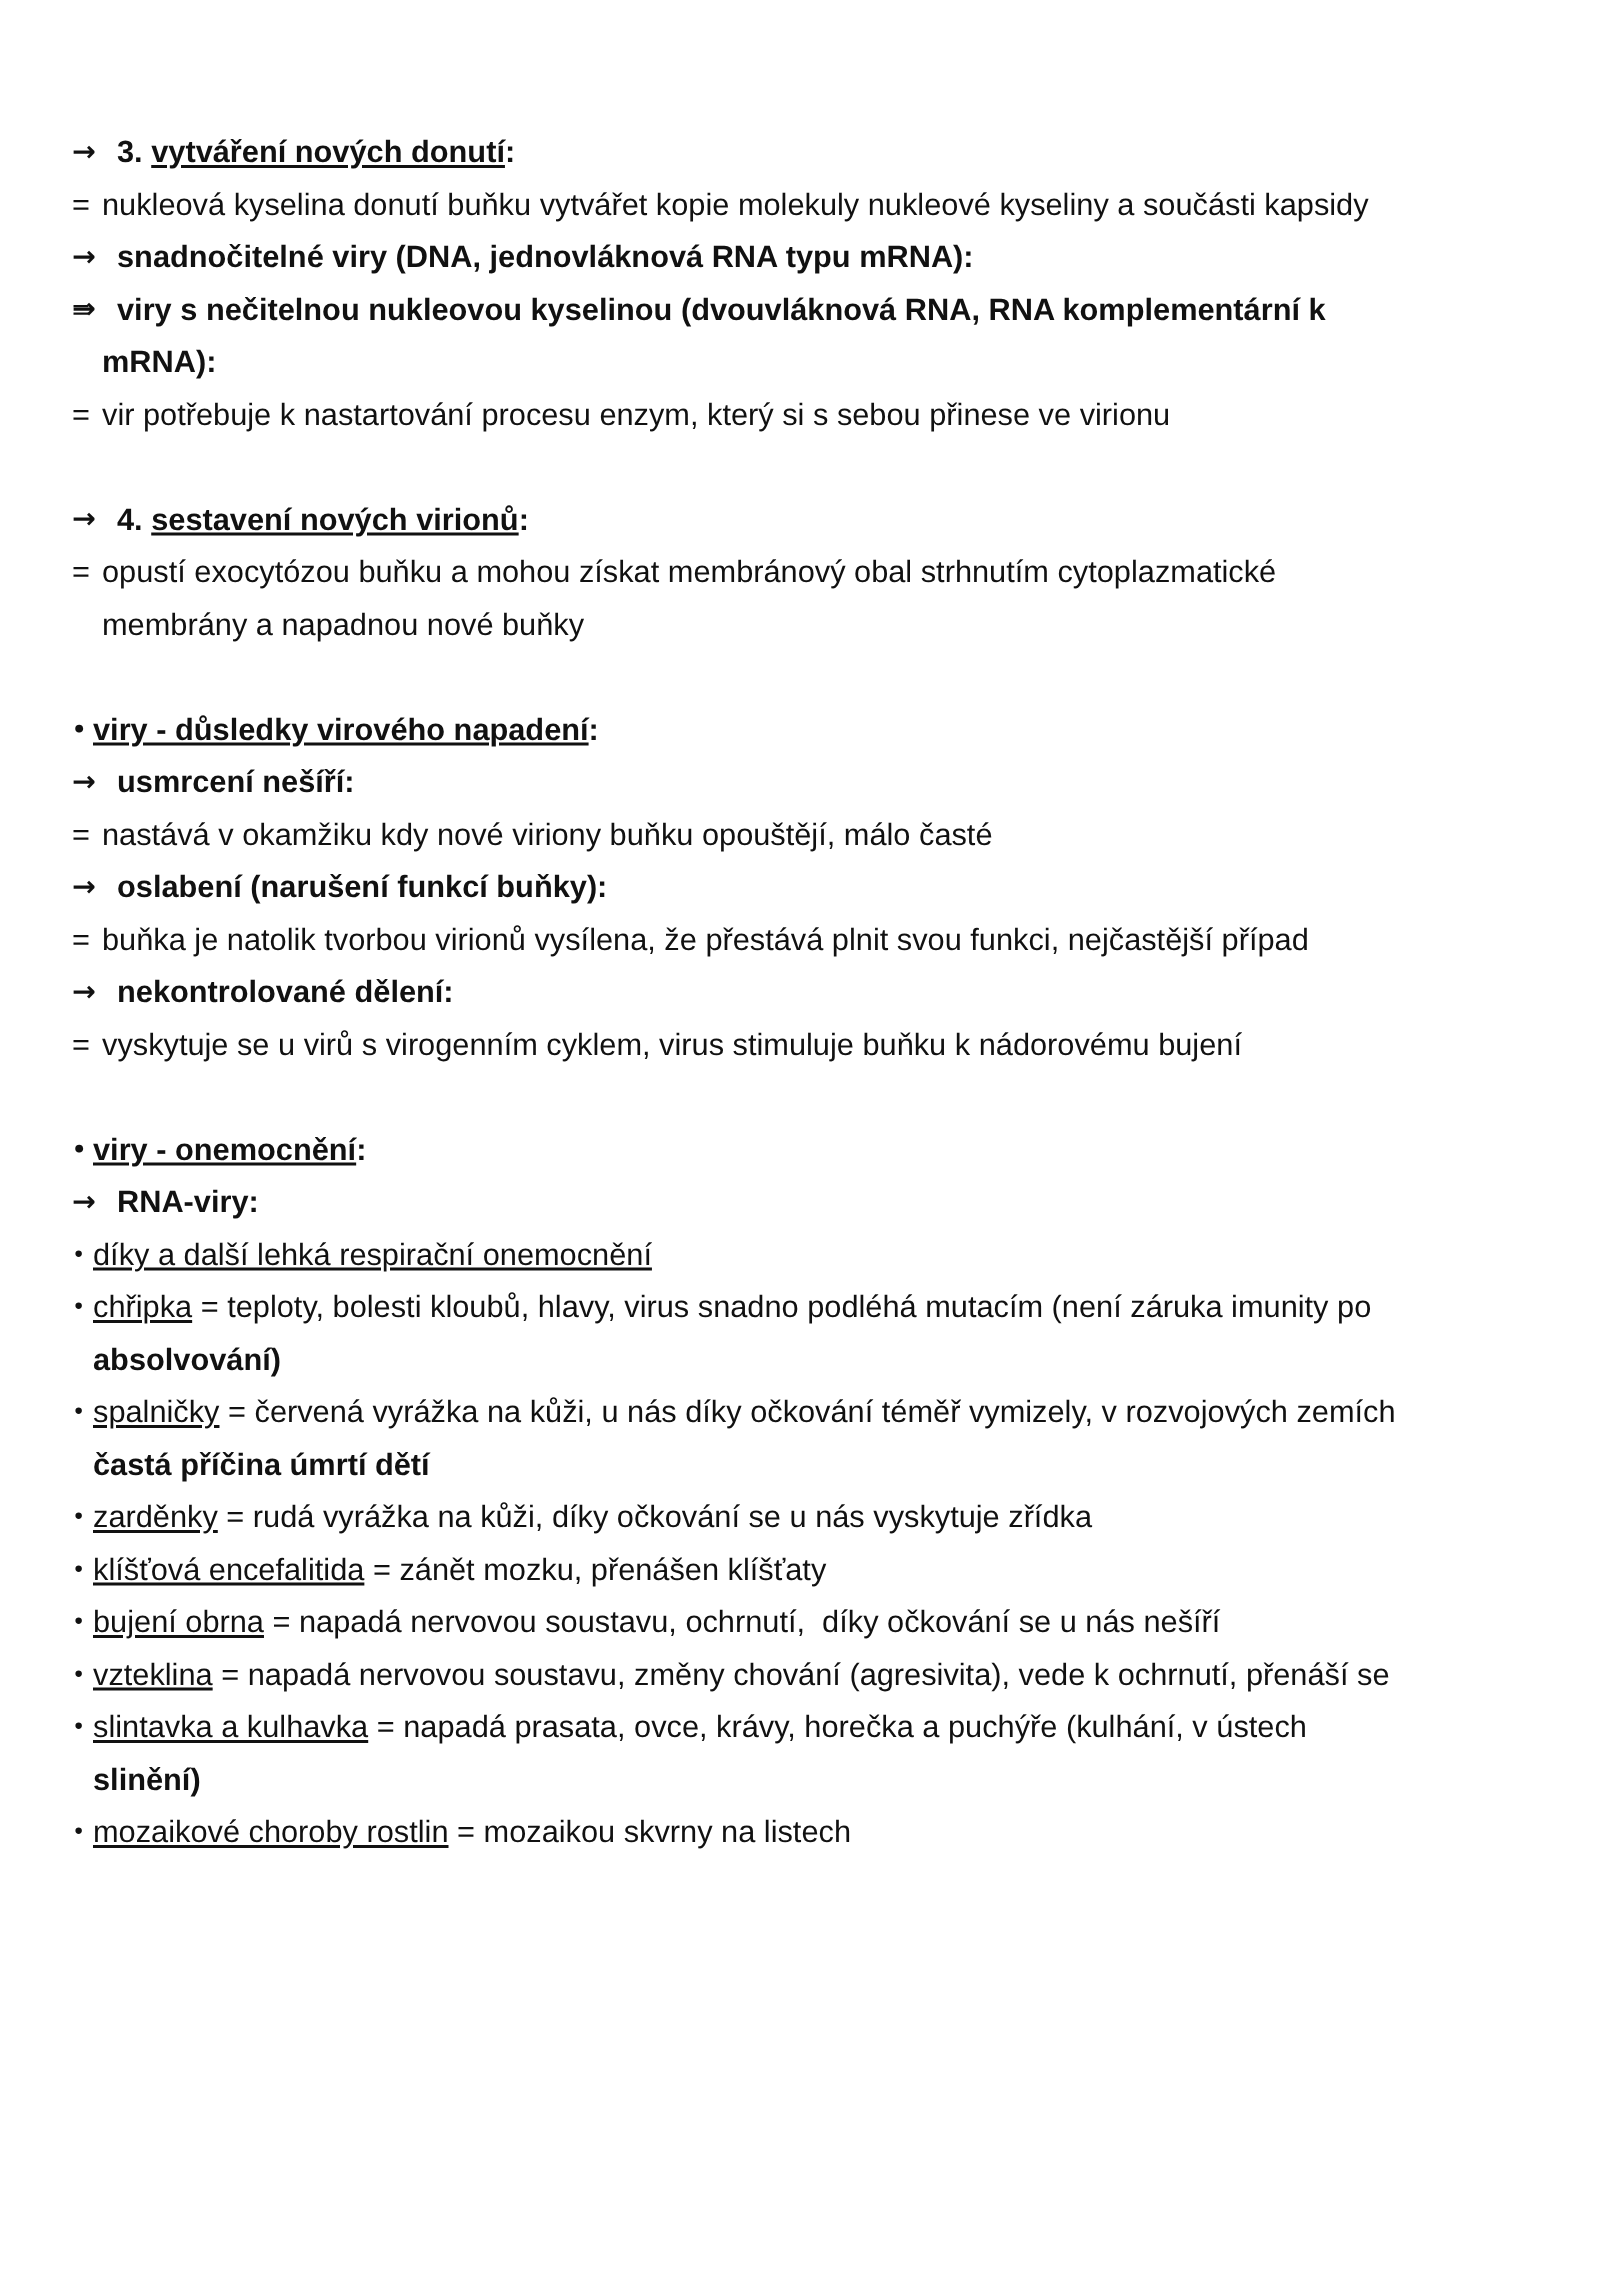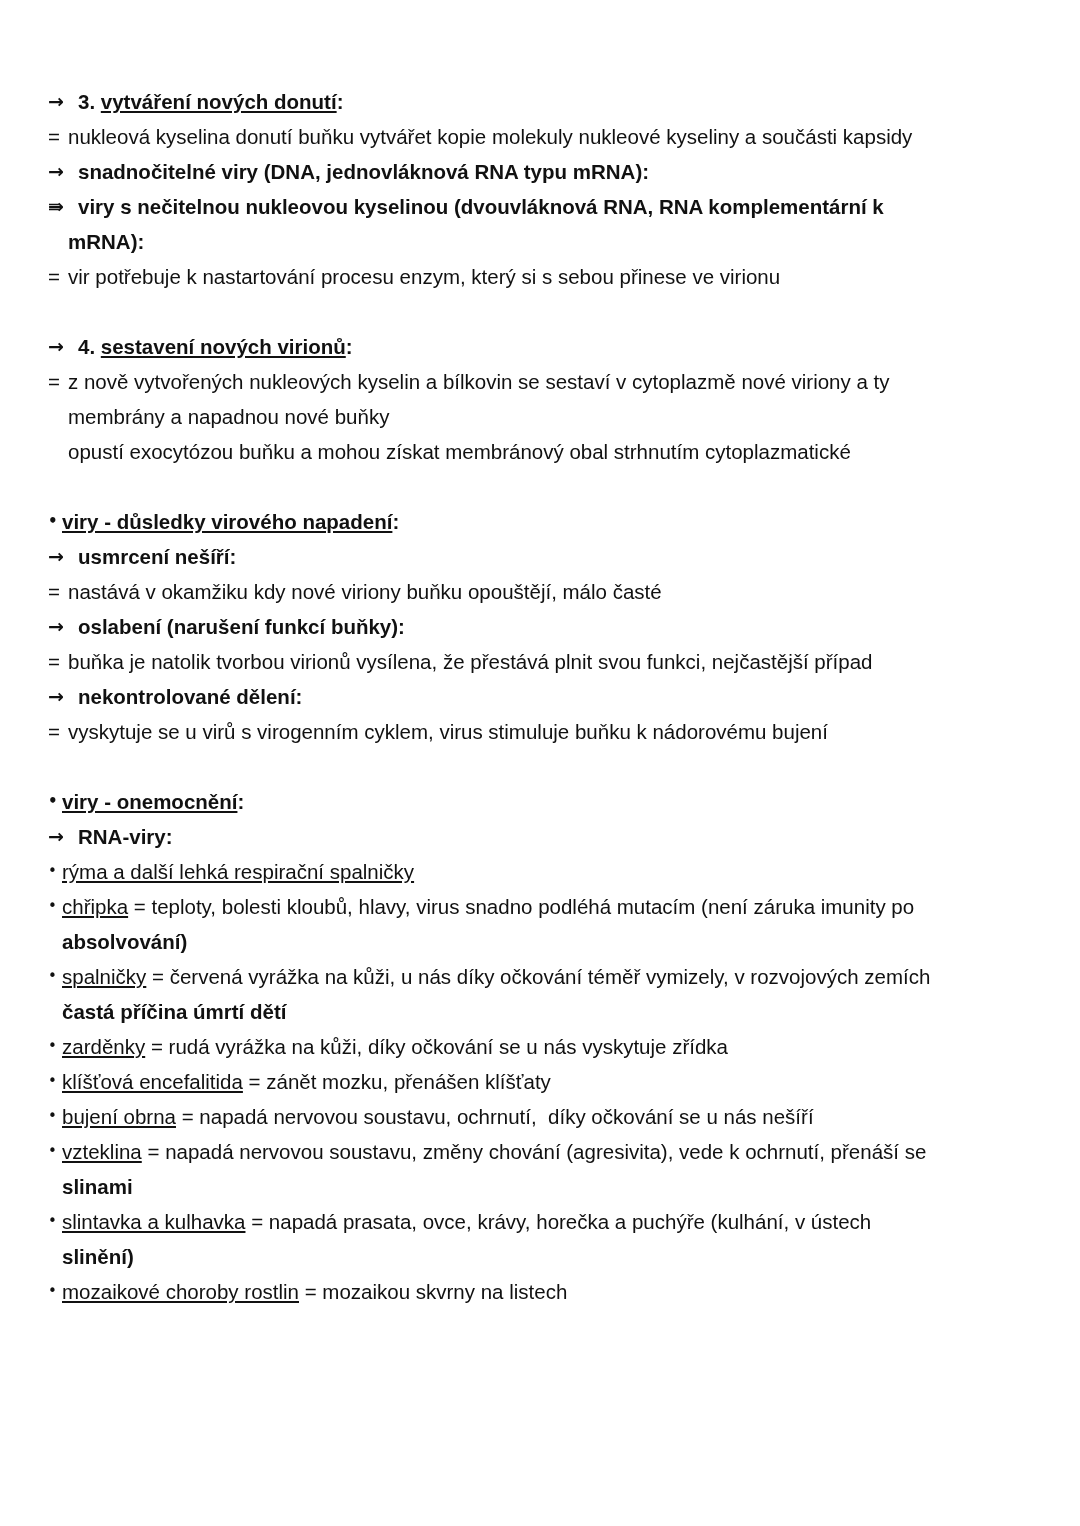--- a/index.html
+++ b/index.html
@@ -124,59 +124,58 @@
 
     <div class="line arrow-line"><span class="marker arrow-glyph">→</span><span>viry s nečitelnou nukleovou kyselinou (dvouvláknová RNA, RNA komplementární k</span></div>
     <div class="line cont-bold"><span>mRNA):</span></div>
 
     <div class="line eq-line"><span class="marker">=</span><span>vir potřebuje k nastartování procesu enzym, který si s sebou přinese ve virionu</span></div>
 
     <div class="gap"></div>
 
     <div class="line arrow-line"><span class="marker arrow-glyph">→</span><span>4.</span> <span class="u">sestavení nových virionů</span><span>:</span></div>
 
-    <div class="line eq-line"><span class="marker">=</span><span>z nově vytvořených nukleových kyselin a bílkovin se sestaví v cytoplazmě nové viriony a ty</span></div>
+    <div class="line eq-line"><span class="marker">=</span></div>
+    <div class="line cont"><span>opustí exocytózou buňku a mohou získat membránový obal strhnutím cytoplazmatické</span></div>
     <div class="line cont"><span>membrány a napadnou nové buňky</span></div>
-    <div class="line cont"><span>opustí exocytózou buňku a mohou získat membránový obal strhnutím cytoplazmatické</span></div>
 
     <div class="gap"></div>
 
     <div class="line bullet-line bold"><span class="marker bullet-glyph">•</span><span class="u">viry - důsledky virového napadení</span><span>:</span></div>
 
     <div class="line arrow-line"><span class="marker arrow-glyph">→</span><span>usmrcení nešíří:</span></div>
     <div class="line eq-line"><span class="marker">=</span><span>nastává v okamžiku kdy nové viriony buňku opouštějí, málo časté</span></div>
 
     <div class="line arrow-line"><span class="marker arrow-glyph">→</span><span>oslabení (narušení funkcí buňky):</span></div>
     <div class="line eq-line"><span class="marker">=</span><span>buňka je natolik tvorbou virionů vysílena, že přestává plnit svou funkci, nejčastější případ</span></div>
 
     <div class="line arrow-line"><span class="marker arrow-glyph">→</span><span>nekontrolované dělení:</span></div>
     <div class="line eq-line"><span class="marker">=</span><span>vyskytuje se u virů s virogenním cyklem, virus stimuluje buňku k nádorovému bujení</span></div>
 
     <div class="gap"></div>
 
     <div class="line bullet-line bold"><span class="marker bullet-glyph">•</span><span class="u">viry - onemocnění</span><span>:</span></div>
 
     <div class="line arrow-line"><span class="marker arrow-glyph">→</span><span>RNA-viry:</span></div>
 
-    <div class="line bullet-line"><span class="marker bullet-glyph">•</span><span class="u">rýma a další lehká respirační spalničky</span><span></span></div>
+    <div class="line bullet-line"><span class="marker bullet-glyph">•</span><span class="u">díky a další lehká respirační onemocnění</span><span></span></div>
 
     <div class="line bullet-line"><span class="marker bullet-glyph">•</span><span class="u">chřipka</span><span> = teploty, bolesti kloubů, hlavy, virus snadno podléhá mutacím (není záruka imunity po</span></div>
     <div class="line cont-bullet"><span>absolvování)</span></div>
 
     <div class="line bullet-line"><span class="marker bullet-glyph">•</span><span class="u">spalničky</span><span> = červená vyrážka na kůži, u nás díky očkování téměř vymizely, v rozvojových zemích</span></div>
     <div class="line cont-bullet"><span>častá příčina úmrtí dětí</span></div>
 
     <div class="line bullet-line"><span class="marker bullet-glyph">•</span><span class="u">zarděnky</span><span> = rudá vyrážka na kůži, díky očkování se u nás vyskytuje zřídka</span></div>
 
     <div class="line bullet-line"><span class="marker bullet-glyph">•</span><span class="u">klíšťová encefalitida</span><span> = zánět mozku, přenášen klíšťaty</span></div>
 
     <div class="line bullet-line"><span class="marker bullet-glyph">•</span><span class="u">bujení obrna</span><span> = napadá nervovou soustavu, ochrnutí,  díky očkování se u nás nešíří</span></div>
 
     <div class="line bullet-line"><span class="marker bullet-glyph">•</span><span class="u">vzteklina</span><span> = napadá nervovou soustavu, změny chování (agresivita), vede k ochrnutí, přenáší se</span></div>
-    <div class="line cont-bullet"><span>slinami</span></div>
 
     <div class="line bullet-line"><span class="marker bullet-glyph">•</span><span class="u">slintavka a kulhavka</span><span> = napadá prasata, ovce, krávy, horečka a puchýře (kulhání, v ústech</span></div>
     <div class="line cont-bullet"><span>slinění)</span></div>
 
     <div class="line bullet-line"><span class="marker bullet-glyph">•</span><span class="u">mozaikové choroby rostlin</span><span> = mozaikou skvrny na listech</span></div>
 
   </div>
 </div>
 
 </body></html>

